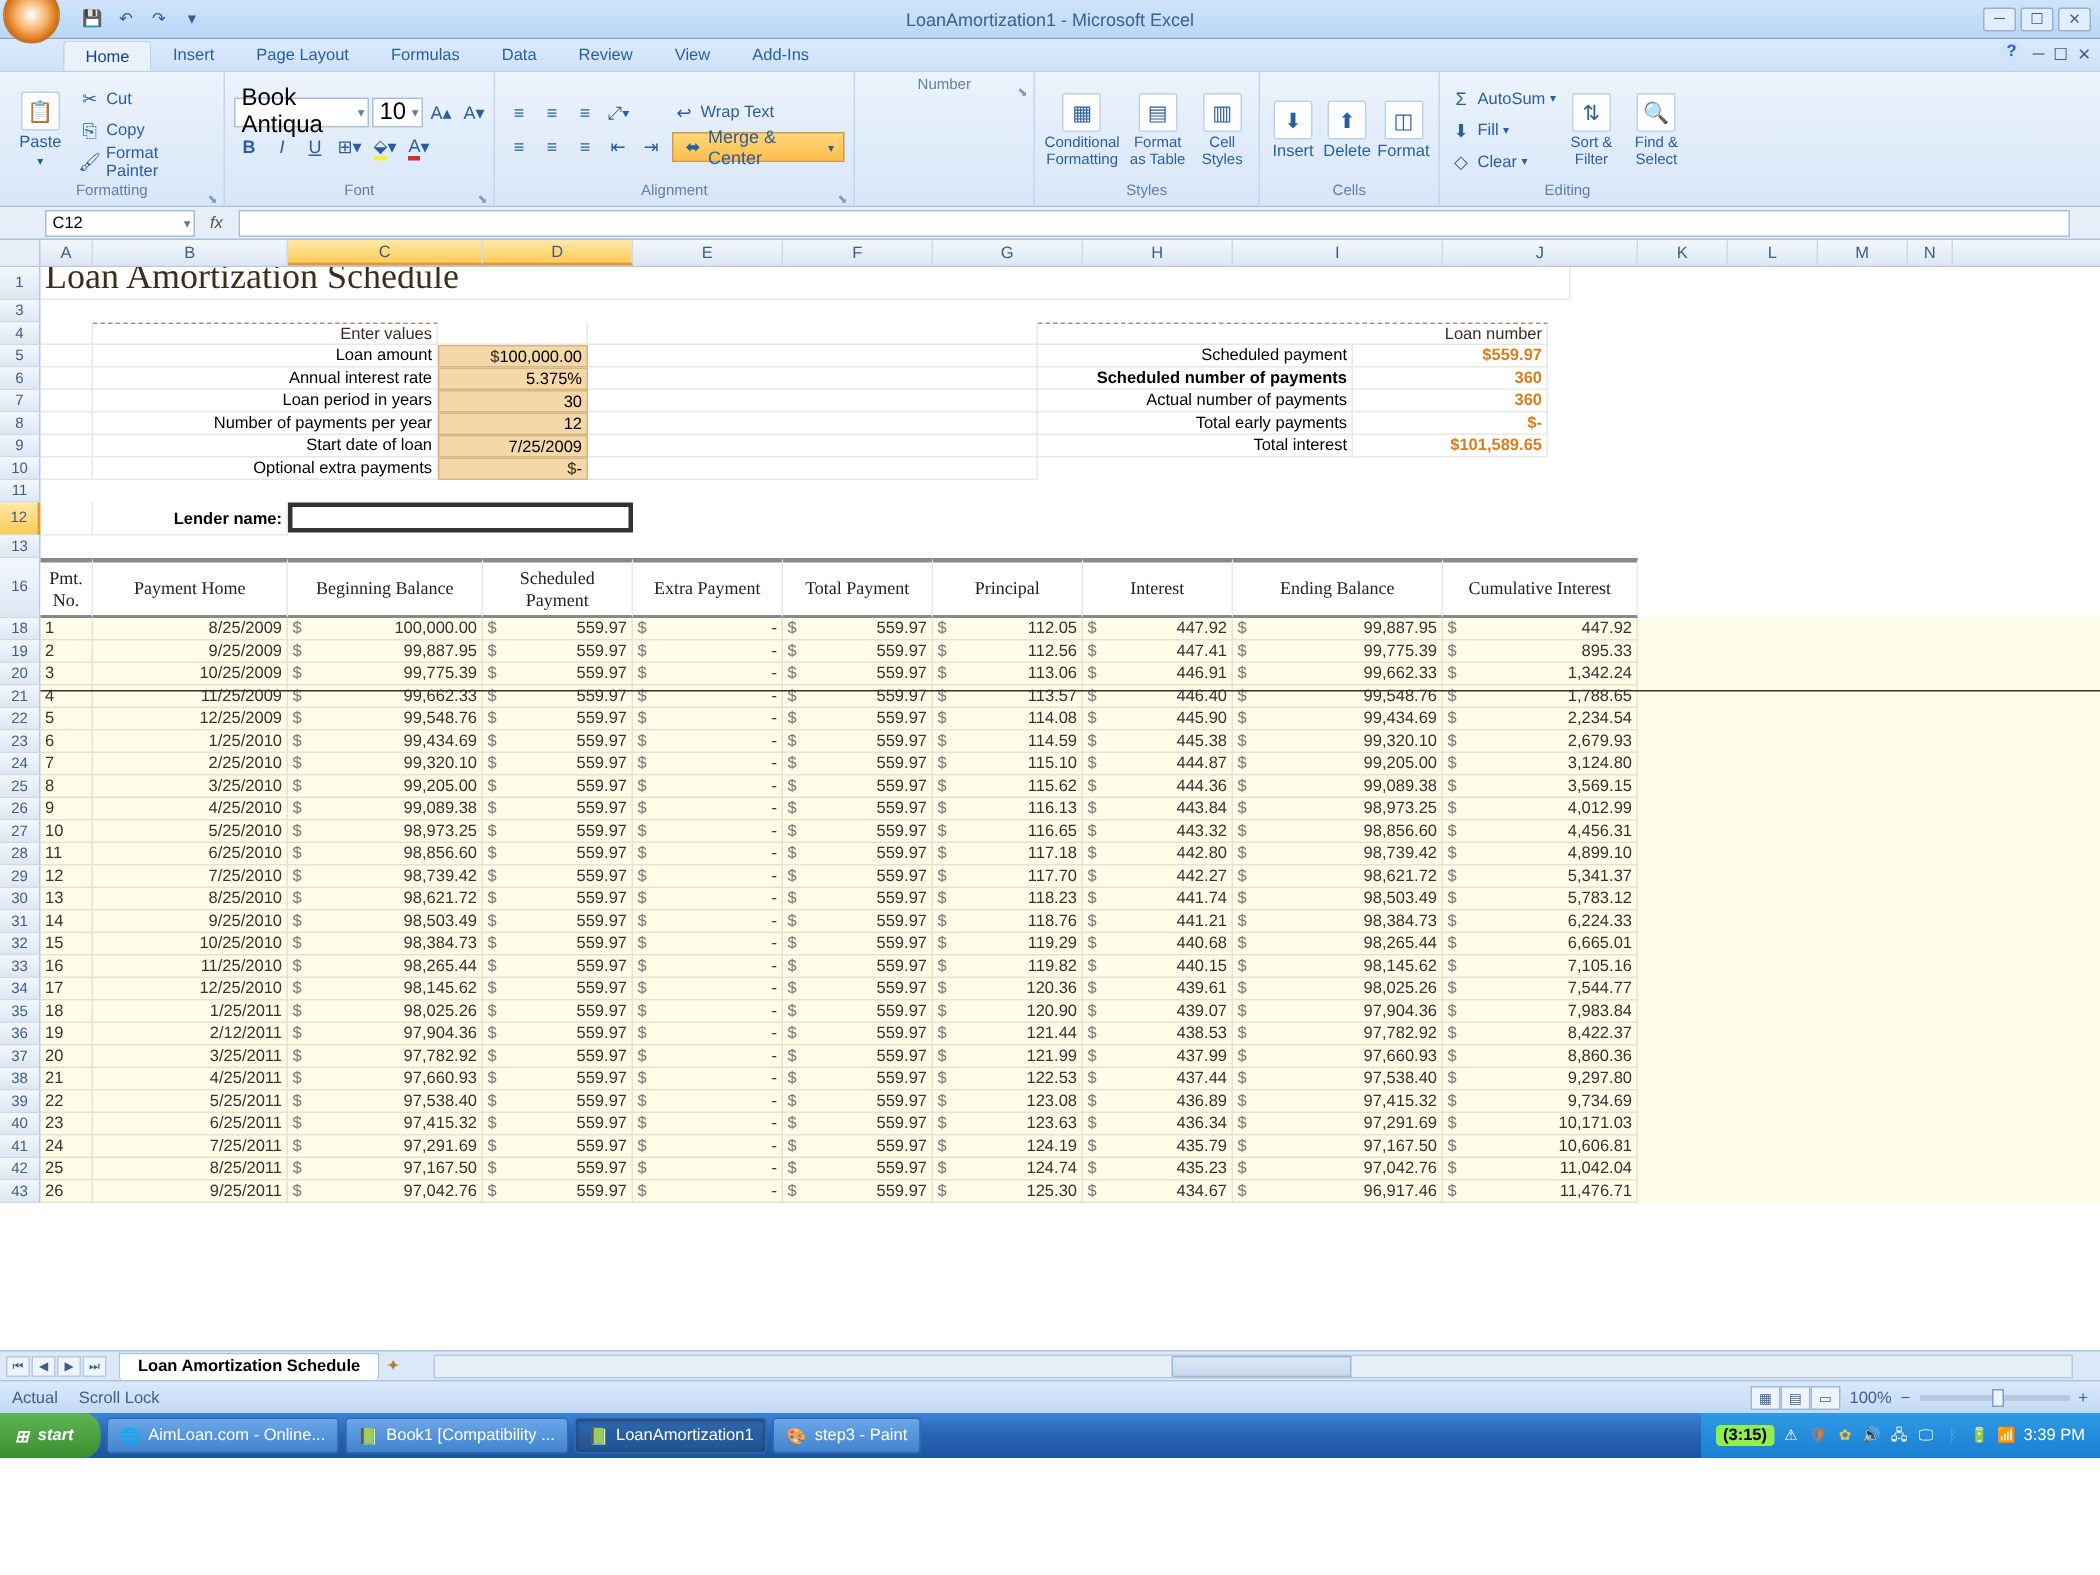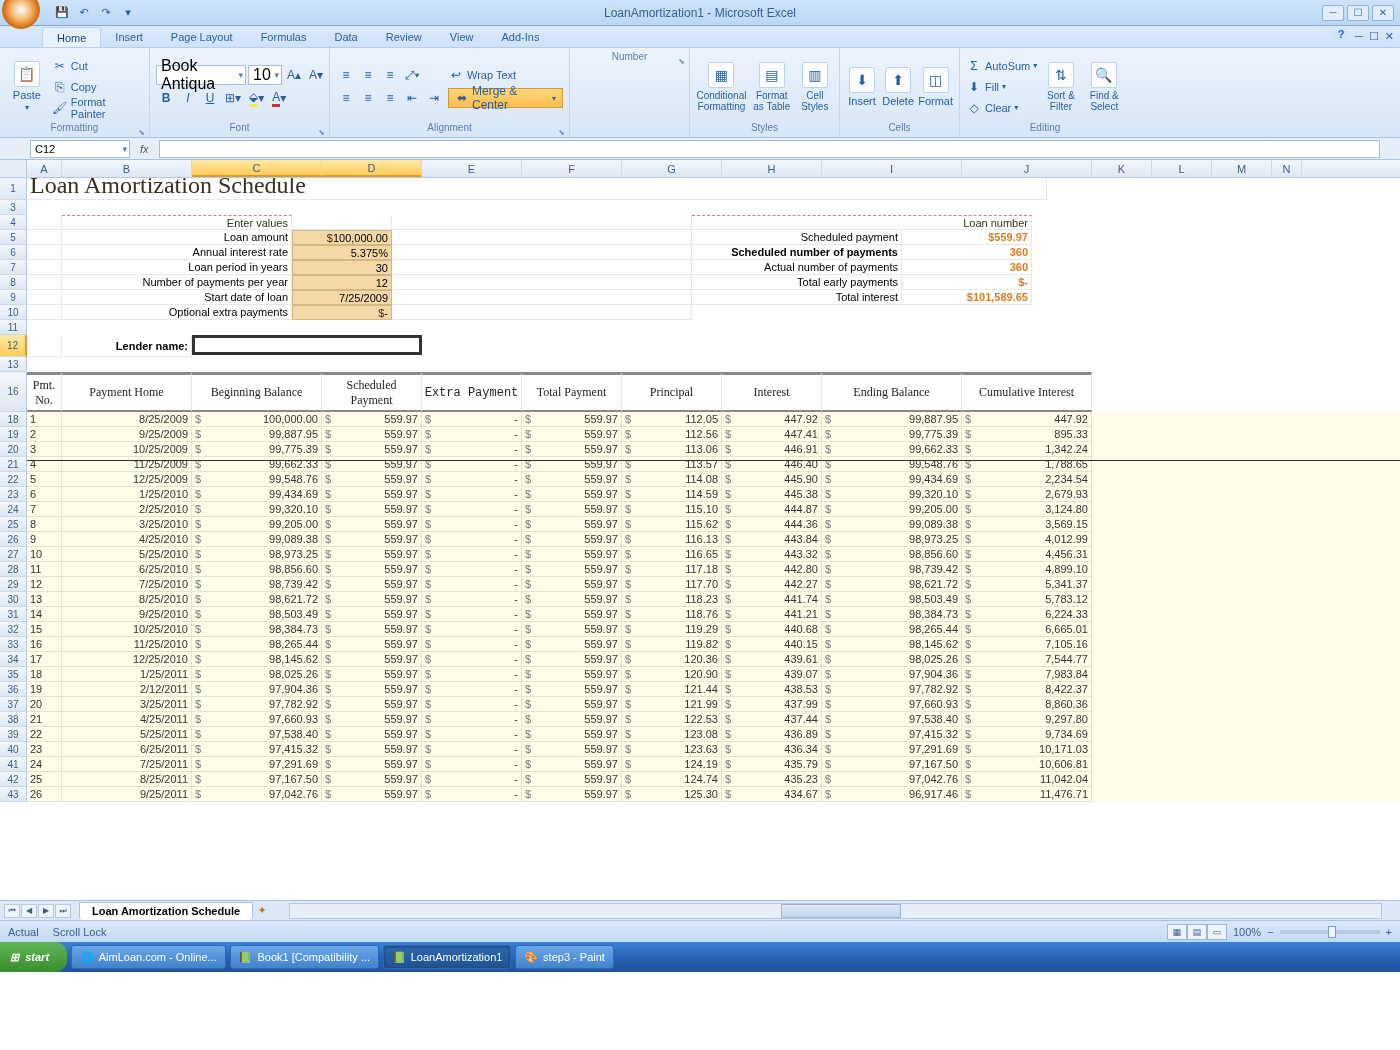--- a/index.html
+++ b/index.html
@@ -392,21 +392,21 @@
         <div class="rh">13</div>
       </div>
       <div class="row h40">
         <div class="rh">16</div>
         <div class="cell wA amort-hdr" style="white-space: pre; display: flex; align-items: center; justify-content: center;">Pmt.
 No.</div>
         <div class="cell wB amort-hdr" style="white-space: pre; display: flex; align-items: center; justify-content: center;">Payment Home</div>
         <div class="cell wC amort-hdr" style="white-space: pre; display: flex; align-items: center; justify-content: center;">Beginning Balance</div>
         <div class="cell wD amort-hdr" style="white-space: pre; display: flex; align-items: center; justify-content: center;">Scheduled
 Payment</div>
-        <div class="cell wE amort-hdr" style="white-space: pre; display: flex; align-items: center; justify-content: center; font-family: Liberation Mono, monospace;">Extra Payment</div>
+        <div class="cell wE amort-hdr" style="white-space: pre; display: flex; align-items: center; justify-content: center;">Extra Payment</div>
         <div class="cell wF amort-hdr" style="white-space: pre; display: flex; align-items: center; justify-content: center;">Total Payment</div>
         <div class="cell wG amort-hdr" style="white-space: pre; display: flex; align-items: center; justify-content: center;">Principal</div>
         <div class="cell wH amort-hdr" style="white-space: pre; display: flex; align-items: center; justify-content: center;">Interest</div>
         <div class="cell wI amort-hdr" style="white-space: pre; display: flex; align-items: center; justify-content: center;">Ending Balance</div>
         <div class="cell wJ amort-hdr" style="white-space: pre; display: flex; align-items: center; justify-content: center;">Cumulative Interest</div>
       </div>
       <div id="amort-body">
         <div class="row amort-row">
           <div class="rh">18</div>
           <div class="cell wA">1</div>
@@ -798,13 +798,26 @@
       </div>
       <div class="task-item active">
         <span>📗</span>
         <span>LoanAmortization1</span>
       </div>
       <div class="task-item">
         <span>🎨</span>
         <span>step3 - Paint</span>
       </div>
     </div>
+ <div class="tray">
+  <span class="calc-badge">(3:15)</span>
+  <span class="tic">⚠</span>
+  <span class="tic" style="color:#ff7028">🛡</span>
+  <span class="tic" style="color:#f7c23a">✿</span>
+  <span class="tic">🔊</span>
+  <span class="tic">🖧</span>
+  <span class="tic">🖵</span>
+  <span class="tic" style="color:#4ad">ᛒ</span>
+  <span class="tic">🔋</span>
+  <span class="tic">📶</span>
+  <span class="clock">3:39 PM</span>
+ </div>
 </div>
 
 </body></html>

